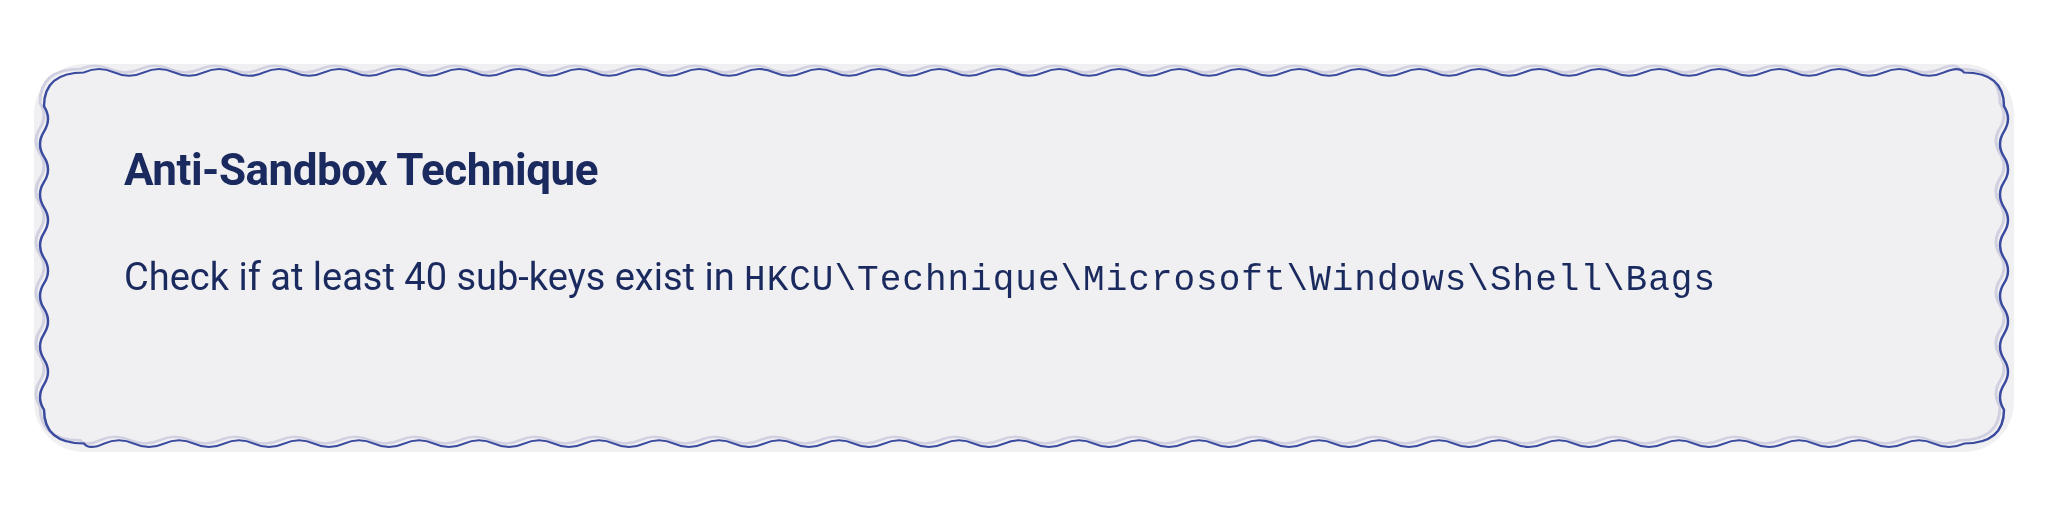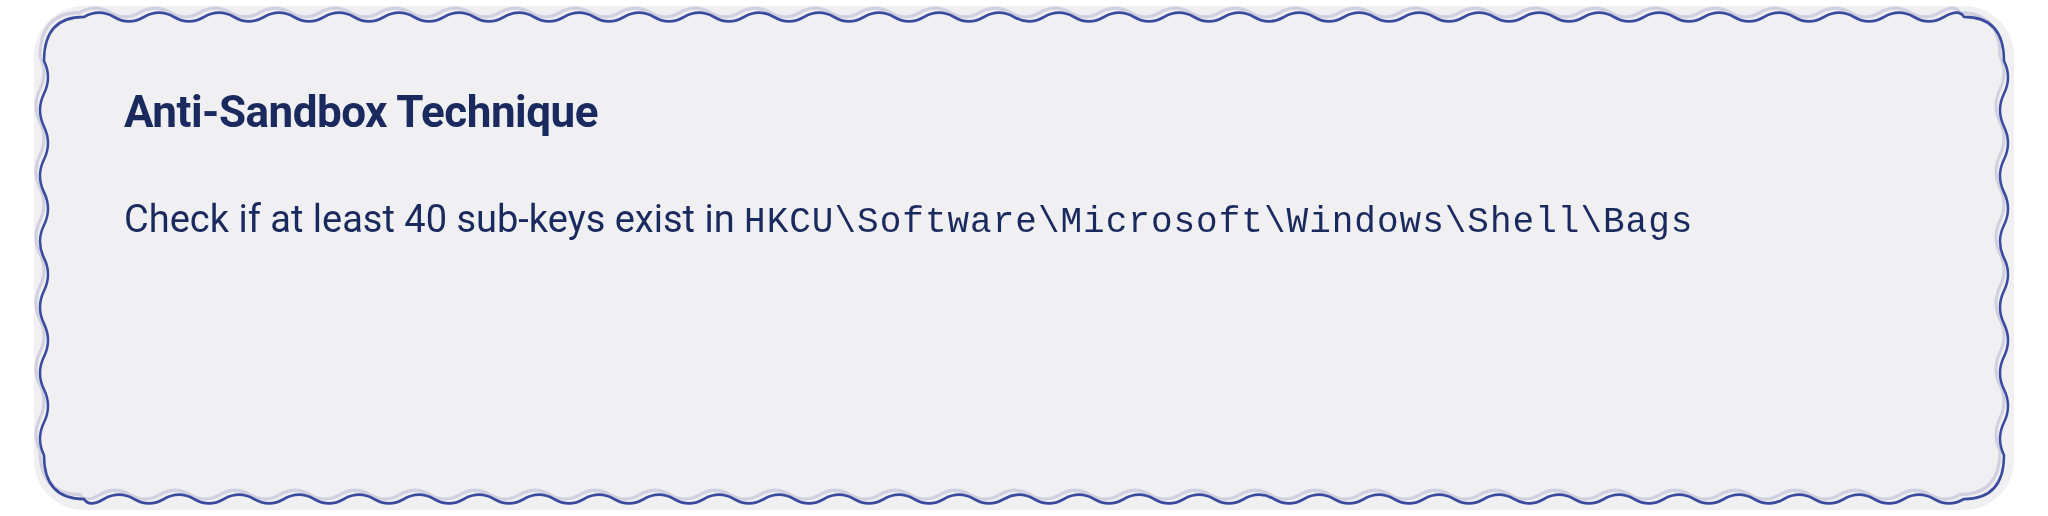--- a/index.html
+++ b/index.html
@@ -15,21 +15,21 @@
       display: flex;
       align-items: center;
       justify-content: center;
       padding: 20px;
       font-family: -apple-system, BlinkMacSystemFont, 'Segoe UI', Roboto, Helvetica, Arial, sans-serif;
     }
 
     .card {
       position: relative;
       width: 1980px;
-      height: 504px;
+      height: 388px;
       background: #f0f0f2;
       border-radius: 50px;
       padding: 80px 90px;
       display: flex;
       flex-direction: column;
       justify-content: flex-start;
       gap: 55px;
     }
 
     .wavy-border-outer {
@@ -79,15 +79,15 @@
         Q 10,10 50,10
         Z
       "></path>
     </defs>
     <use href="#wavy-rect" fill="none" stroke="#d0d0e0" stroke-width="3" transform="translate(-4,-4)"></use>
     <use href="#wavy-rect" fill="none" stroke="#3a4a9e" stroke-width="2.5"></use>
   </svg>
 
   <h2 class="title">Anti-Sandbox Technique</h2>
   <p class="description">
-    <span>Check if at least 40 sub-keys exist in </span><span class="code">HKCU\Software\Microsoft\Windows\Shell\Bags</span>
+    <span>Check if at least 40 sub-keys exist in </span><span class="code">HKCU\Technique\Microsoft\Windows\Shell\Bags</span>
   </p>
 </div>
 
 </body></html>

